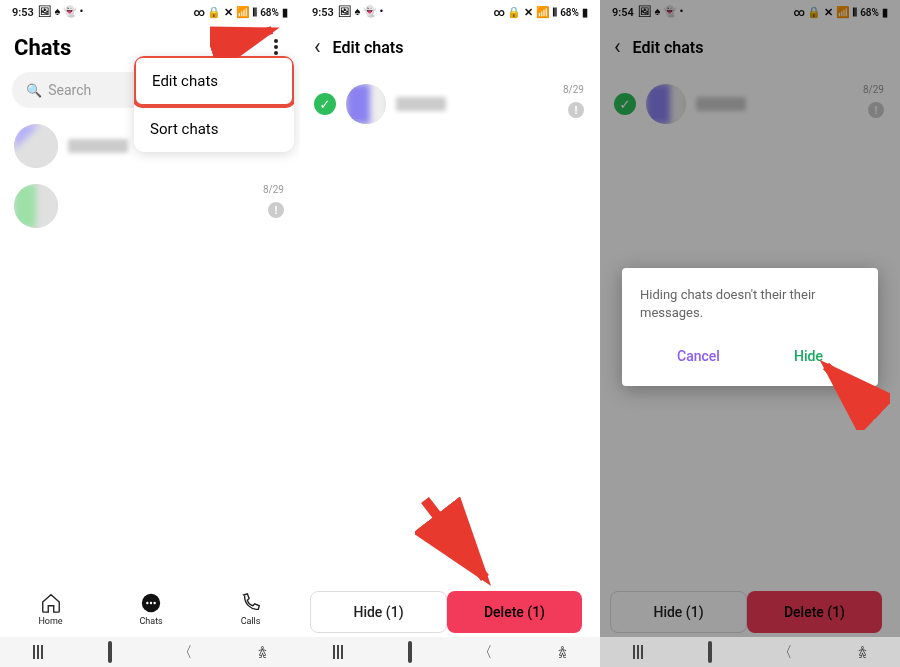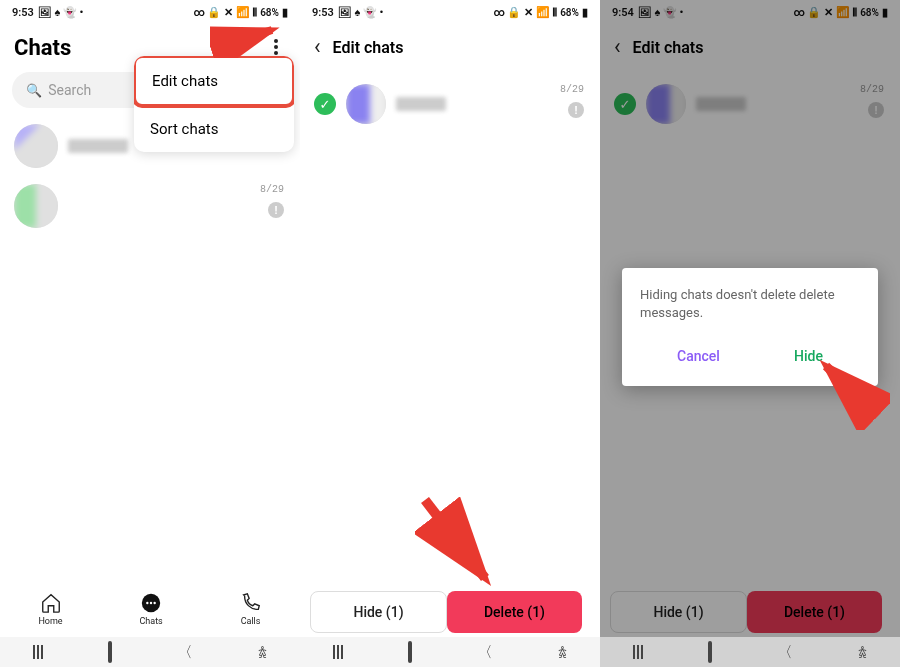--- a/index.html
+++ b/index.html
@@ -2,21 +2,21 @@
 <html><head>
 <meta charset="utf-8">
 <style>
   * { box-sizing: border-box; margin: 0; padding: 0; font-family: -apple-system, Roboto, Arial, sans-serif; }
   body { background: #fff; width: 900px; height: 667px; overflow: hidden; display: flex; }
   .panel { width: 300px; height: 667px; position: relative; background: #fff; border-right: 0px solid #eee; overflow: hidden; }
   .panel:last-child { border-right: none; }
 
   
   .status-bar { height: 24px; display: flex; justify-content: space-between; align-items: center; padding: 0 12px; font-size: 11px; font-weight: 600; color: #111; }
-  .status-left { display: flex; align-items: center; gap: 4px; }
+  .status-left { display: flex; gap: 4px; }
   .status-right { display: flex; align-items: center; gap: 3px; font-size: 10px; }
   .sicon { font-size: 11px; line-height: 1; }
 
   
   .header { height: 46px; display: flex; align-items: center; padding: 0 14px; justify-content: space-between; }
   .header h1 { font-size: 22px; font-weight: 700; }
   .more-dots { width: 20px; height: 20px; display: flex; flex-direction: column; align-items: center; justify-content: center; gap: 2px; cursor: pointer; }
   .more-dots span { width: 4px; height: 4px; background: #222; border-radius: 50%; }
 
   
@@ -32,21 +32,21 @@
   .dropdown { position: absolute; top: 56px; right: 6px; width: 160px; background: #fff; border-radius: 10px; box-shadow: 0 2px 12px rgba(0,0,0,.15); z-index: 5; overflow: hidden; }
   .dropdown .item { padding: 14px 16px; font-size: 15px; cursor: pointer; }
   .dropdown .item.highlight-box { border: 4px solid #e74c3c; border-radius: 10px; margin: -2px; position: relative; }
 
   
   .chat-row { display: flex; align-items: center; padding: 8px 14px; gap: 10px; position: relative; }
   .avatar { width: 44px; height: 44px; border-radius: 50%; background: #ddd; flex-shrink: 0; position: relative; overflow:hidden; }
   .avatar .blur { position:absolute; inset:0; filter: blur(3px); }
   .name-blur { height: 14px; background: #ccc; filter: blur(2px); border-radius: 2px; }
   .chat-info { flex: 1; min-width: 0; }
-  .chat-date { position: absolute; top: 8px; right: 16px; font-size: 10px; color: #999; font-family: Liberation Mono, monospace; }
+  .chat-date { position: absolute; top: 8px; right: 16px; font-size: 10px; color: #999; }
   .chat-alert { position: absolute; top: 26px; right: 16px; width: 16px; height: 16px; background: #ccc; color: #fff; border-radius: 50%; display:flex; align-items:center; justify-content:center; font-size:11px; font-weight:700; }
   .checkmark { width: 22px; height: 22px; background: #2dbd5a; border-radius: 50%; display:flex; align-items:center; justify-content:center; color:#fff; font-size:13px; flex-shrink:0; }
   .preview-no { font-size: 13px; color: #666; margin-top: 2px; }
 
   
   .bottom-nav { position: absolute; bottom: 30px; left: 0; right: 0; height: 56px; background: #fff; display: flex; justify-content: space-around; align-items: center; padding: 4px 0; border-top: 0px solid #eee; }
   .nav-item { display: flex; flex-direction: column; align-items: center; gap: 2px; font-size: 9px; color: #222; cursor:pointer; }
   .nav-icon { width: 22px; height: 22px; display:flex; align-items:center; justify-content:center; }
   .nav-icon svg { width: 22px; height: 22px; }
   .nav-item.active .nav-icon { }
@@ -276,21 +276,21 @@
   </div>
 
   <div class="action-bar">
     <div class="action-btn hide-btn">Hide (1)</div>
     <div class="action-btn delete-btn">Delete (1)</div>
   </div>
 
   <div class="dim-overlay"></div>
 
   <div class="dialog">
-    <p>Hiding chats doesn't delete delete messages.</p>
+    <p>Hiding chats doesn't their their messages.</p>
     <div class="dialog-actions">
       <button class="btn-cancel">Cancel</button>
       <button class="btn-hide">Hide</button>
     </div>
   </div>
 
   <svg class="arrow" style="top:350px; left:200px; z-index:15;" width="90" height="80">
     <defs>
         <marker id="ah3" markerWidth="10" markerHeight="10" refX="8" refY="3" orient="auto">
           <path d="M0,0 L0,6 L9,3 z" fill="#e8392f"></path>

